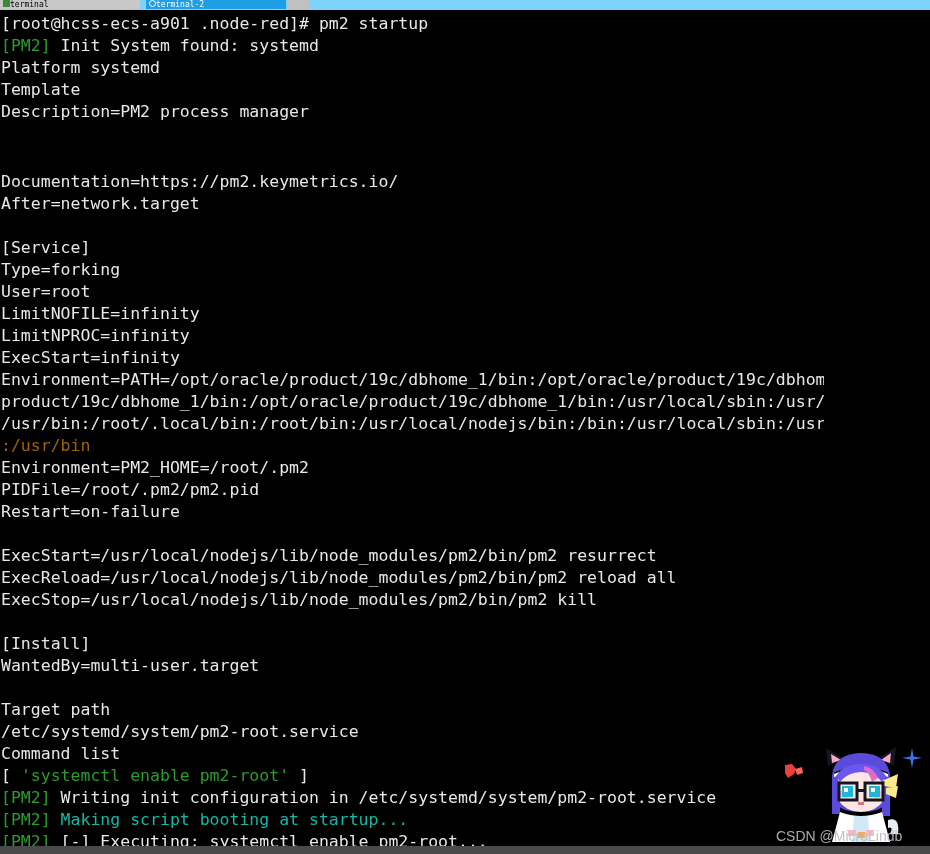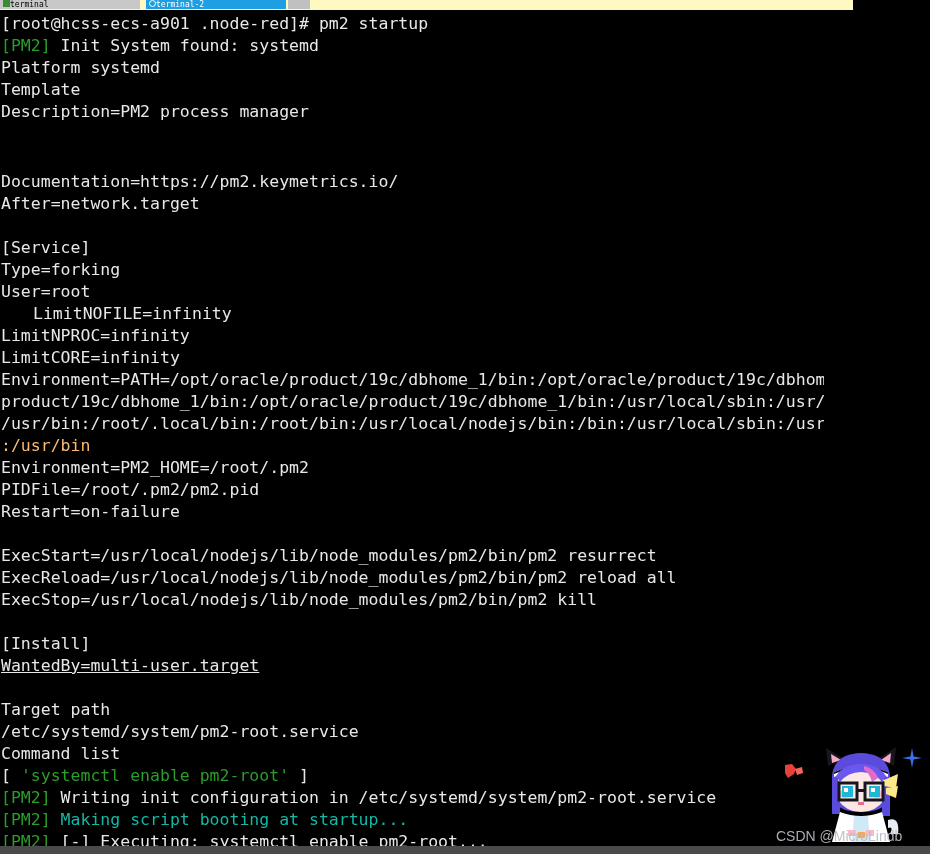--- a/index.html
+++ b/index.html
@@ -12,22 +12,22 @@
     width: 930px;
     height: 854px;
     overflow: hidden;
     font-family: "DejaVu Sans Mono", "Liberation Mono", monospace;
   }
 
   
   #tabstrip {
     position: absolute;
     left: 0; top: 0;
-    width: 853px; height: 10px;
-    background: #fef9c3;
+    width: 930px; height: 10px;
+    background: #7dd3fc;
     overflow: hidden;
   }
   .tab {
     position: absolute;
     top: 0;
     height: 9px;
     font-size: 9px;
     line-height: 9px;
     color: #000;
     white-space: nowrap;
@@ -143,37 +143,37 @@
     <div class="line"><span class="seg-green" style="color: rgb(42, 157, 42);">[PM2]</span><span class="seg-white" style="color: rgb(232, 232, 232);"> Init System found: systemd</span></div>
     <div class="line" style="color: rgb(232, 232, 232);">Platform systemd</div>
     <div class="line" style="color: rgb(232, 232, 232);">Template</div>
     <div class="line" style="color: rgb(232, 232, 232);">Description=PM2 process manager</div>
     <div class="line" style="color: rgb(232, 232, 232); margin-top: 48px;">Documentation=https://pm2.keymetrics.io/</div>
     <div class="line" style="color: rgb(232, 232, 232);">After=network.target</div>
     <div class="line blank" style="color: rgb(232, 232, 232);"> </div>
     <div class="line" style="color: rgb(232, 232, 232);">[Service]</div>
     <div class="line" style="color: rgb(232, 232, 232);">Type=forking</div>
     <div class="line" style="color: rgb(232, 232, 232);">User=root</div>
-    <div class="line" style="color: rgb(232, 232, 232); margin-left: 32px;">LimitNOFILE=infinity</div>
+    <div class="line" style="color: rgb(232, 232, 232);">LimitNOFILE=infinity</div>
     <div class="line" style="color: rgb(232, 232, 232);">LimitNPROC=infinity</div>
-    <div class="line" style="color: rgb(232, 232, 232);">LimitCORE=infinity</div>
+    <div class="line" style="color: rgb(232, 232, 232);">ExecStart=infinity</div>
     <div class="line" style="color: rgb(232, 232, 232);">Environment=PATH=/opt/oracle/product/19c/dbhome_1/bin:/opt/oracle/product/19c/dbhome_1/bin:/opt/oracle/</div>
     <div class="line" style="color: rgb(232, 232, 232);">product/19c/dbhome_1/bin:/opt/oracle/product/19c/dbhome_1/bin:/usr/local/sbin:/usr/local/bin:/usr/sbin:</div>
     <div class="line" style="color: rgb(232, 232, 232);">/usr/bin:/root/.local/bin:/root/bin:/usr/local/nodejs/bin:/bin:/usr/local/sbin:/usr/local/bin:/usr/sbin</div>
-    <div class="line" style="color: #fdba74;">:/usr/bin</div>
+    <div class="line" style="color: #a16207;">:/usr/bin</div>
     <div class="line" style="color: rgb(232, 232, 232);">Environment=PM2_HOME=/root/.pm2</div>
     <div class="line" style="color: rgb(232, 232, 232);">PIDFile=/root/.pm2/pm2.pid</div>
     <div class="line" style="color: rgb(232, 232, 232);">Restart=on-failure</div>
     <div class="line blank" style="color: rgb(232, 232, 232);"> </div>
     <div class="line" style="color: rgb(232, 232, 232);">ExecStart=/usr/local/nodejs/lib/node_modules/pm2/bin/pm2 resurrect</div>
     <div class="line" style="color: rgb(232, 232, 232);">ExecReload=/usr/local/nodejs/lib/node_modules/pm2/bin/pm2 reload all</div>
     <div class="line" style="color: rgb(232, 232, 232);">ExecStop=/usr/local/nodejs/lib/node_modules/pm2/bin/pm2 kill</div>
     <div class="line blank" style="color: rgb(232, 232, 232);"> </div>
     <div class="line" style="color: rgb(232, 232, 232);">[Install]</div>
-    <div class="line" style="color: rgb(232, 232, 232); text-decoration: underline;">WantedBy=multi-user.target</div>
+    <div class="line" style="color: rgb(232, 232, 232);">WantedBy=multi-user.target</div>
     <div class="line blank" style="color: rgb(232, 232, 232);"> </div>
     <div class="line" style="color: rgb(232, 232, 232);">Target path</div>
     <div class="line" style="color: rgb(232, 232, 232);">/etc/systemd/system/pm2-root.service</div>
     <div class="line" style="color: rgb(232, 232, 232);">Command list</div>
     <div class="line"><span class="seg-white" style="color: rgb(232, 232, 232);">[ </span><span class="seg-green" style="color: rgb(42, 157, 42);">'systemctl enable pm2-root'</span><span class="seg-white" style="color: rgb(232, 232, 232);"> ]</span></div>
     <div class="line"><span class="seg-green" style="color: rgb(42, 157, 42);">[PM2]</span><span class="seg-white" style="color: rgb(232, 232, 232);"> Writing init configuration in /etc/systemd/system/pm2-root.service</span></div>
     <div class="line"><span class="seg-green" style="color: rgb(42, 157, 42);">[PM2]</span><span class="seg-white" style="color: #14b8a6; text-align: right;"> Making script booting at startup...</span></div>
     <div class="line"><span class="seg-green" style="color: rgb(42, 157, 42);">[PM2]</span><span class="seg-white" style="color: rgb(232, 232, 232);"> [-] Executing: systemctl enable pm2-root...</span></div>
   </div>
 

